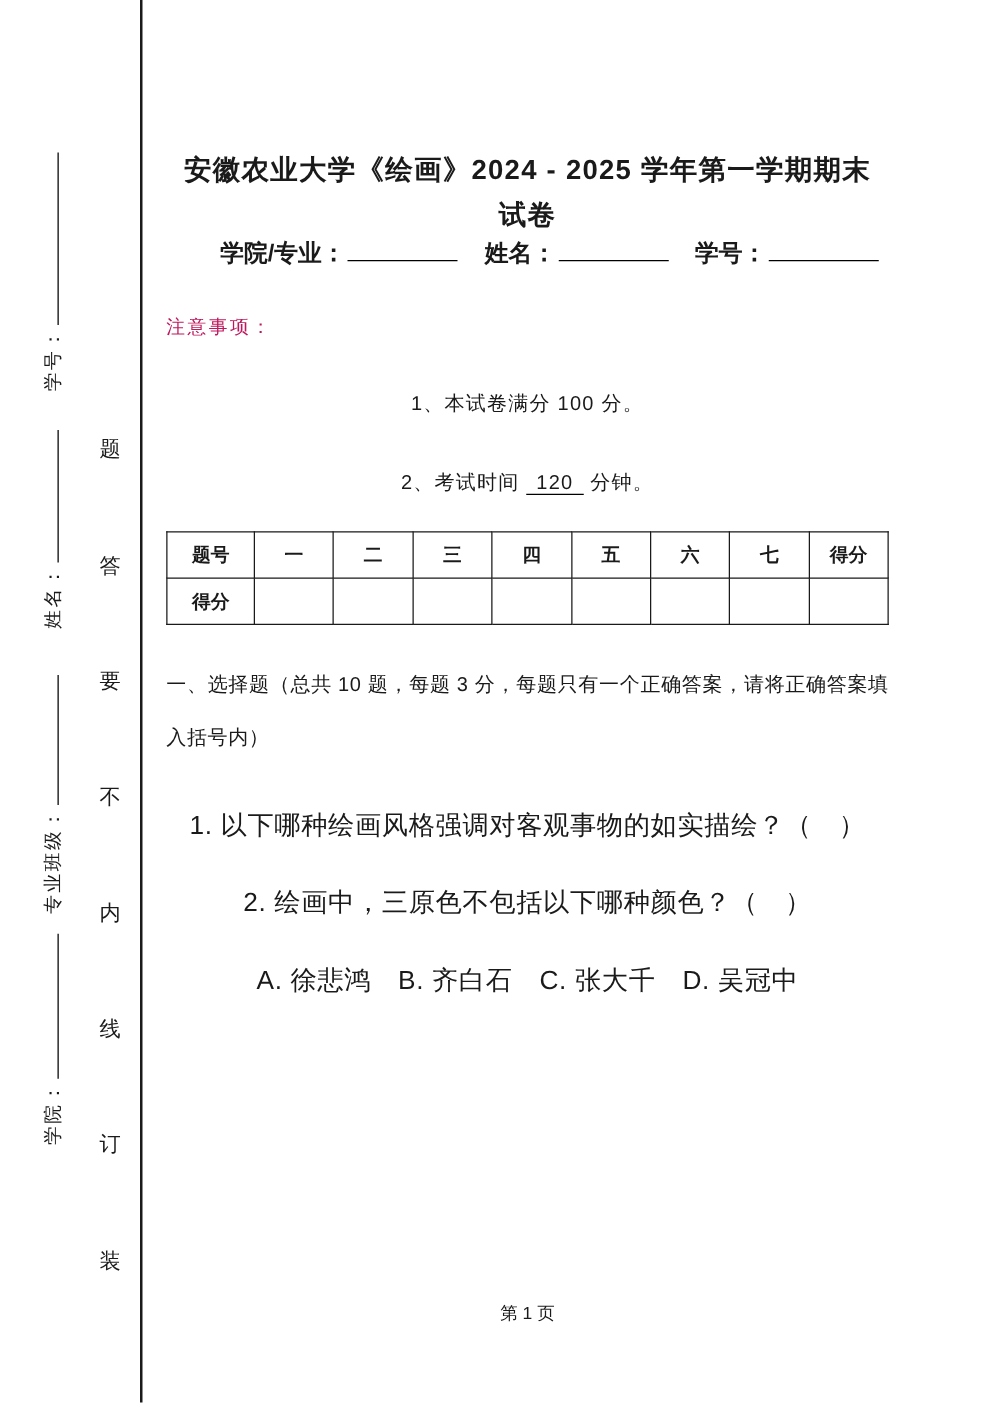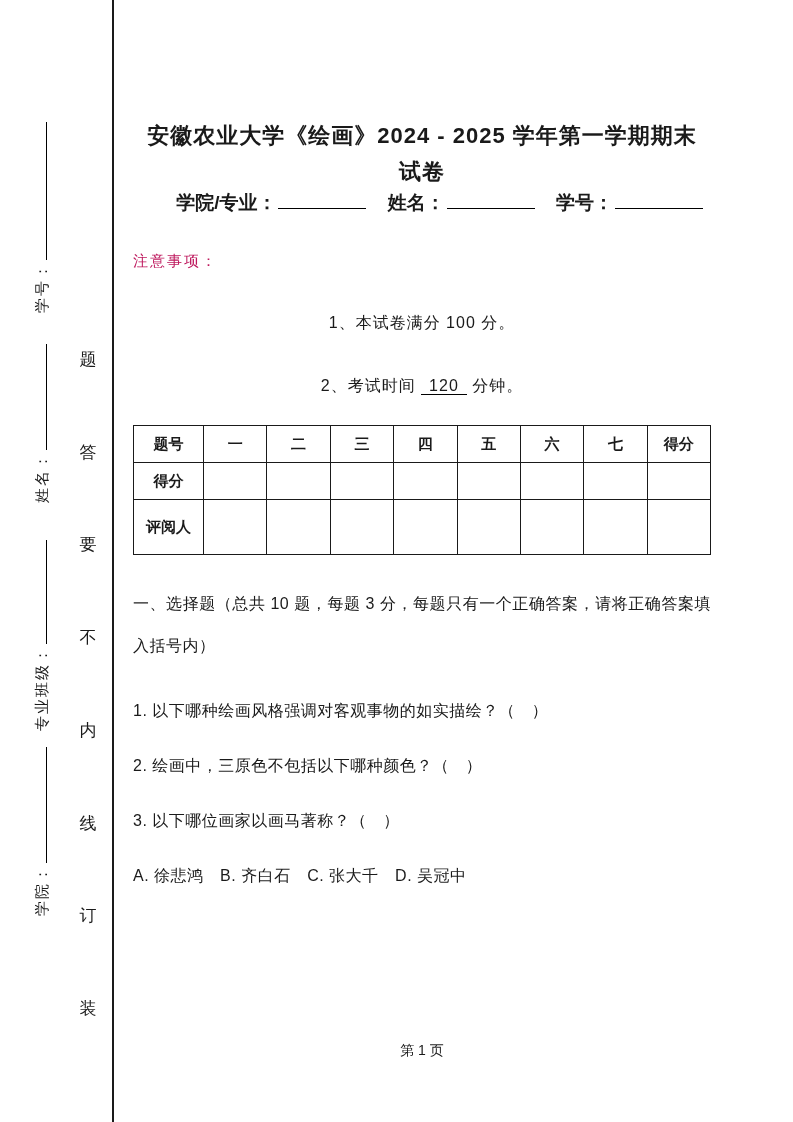--- a/index.html
+++ b/index.html
@@ -75,21 +75,21 @@
   }
   .score-table .r1 td { height: 36px; }
   .score-table .r2 td { height: 36px; }
   .score-table .r3 td { height: 54px; }
   .score-table col.c0 { width: 70px; }
 
   .section-heading {
     margin-top: 28px; font-size: 16px; line-height: 42px;
     text-align: justify; letter-spacing: 0.5px;
   }
-  .q-line { margin-top: 34px; font-size: 16px; letter-spacing: 0.5px; }
+  .q-line { margin-top: 34px; font-size: 21px; letter-spacing: 0.5px; text-align: center; }
 
   .footer {
     position: absolute; left: 133px; top: 1042px; width: 578px;
     text-align: center; font-size: 14px; font-weight: normal;
   }
 </style>
 </head>
 <body>
 
 <div class="divider"></div>
@@ -169,38 +169,26 @@
       <td>得分</td>
       <td></td>
       <td></td>
       <td></td>
       <td></td>
       <td></td>
       <td></td>
       <td></td>
       <td></td>
     </tr>
-    <tr class="r3">
-      <td>评阅人</td>
-      <td></td>
-      <td></td>
-      <td></td>
-      <td></td>
-      <td></td>
-      <td></td>
-      <td></td>
-      <td></td>
-    </tr>
   </tbody>
     </table>
 
   <div class="section-heading">一、选择题（总共 10 题，每题 3 分，每题只有一个正确答案，请将正确答案填入括号内）</div>
 
   <div class="q-line">1. 以下哪种绘画风格强调对客观事物的如实描绘？（　）</div>
 
   <div class="q-line">2. 绘画中，三原色不包括以下哪种颜色？（　）</div>
 
-  <div class="q-line">3. 以下哪位画家以画马著称？（　）</div>
   <div class="q-line">A. 徐悲鸿　B. 齐白石　C. 张大千　D. 吴冠中</div>
 
 </div>
 
 <div class="footer">第 1 页</div>
 
 </body></html>

